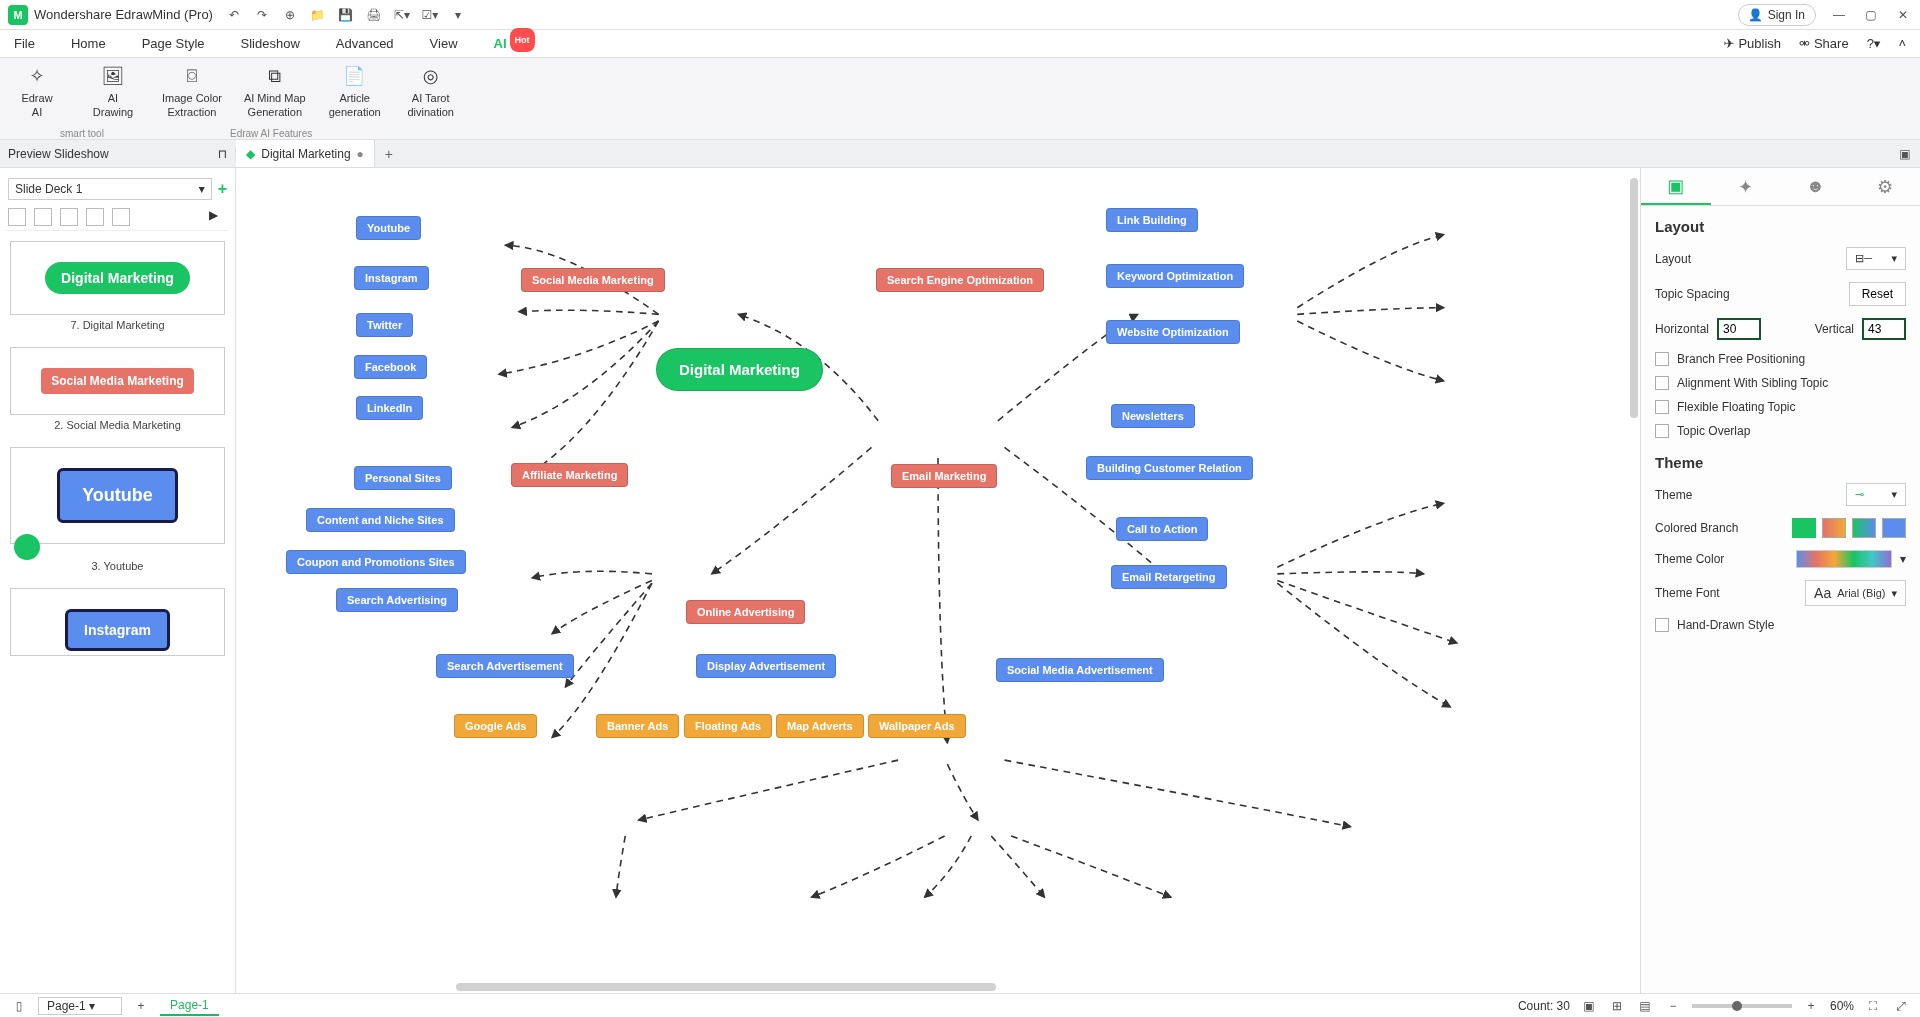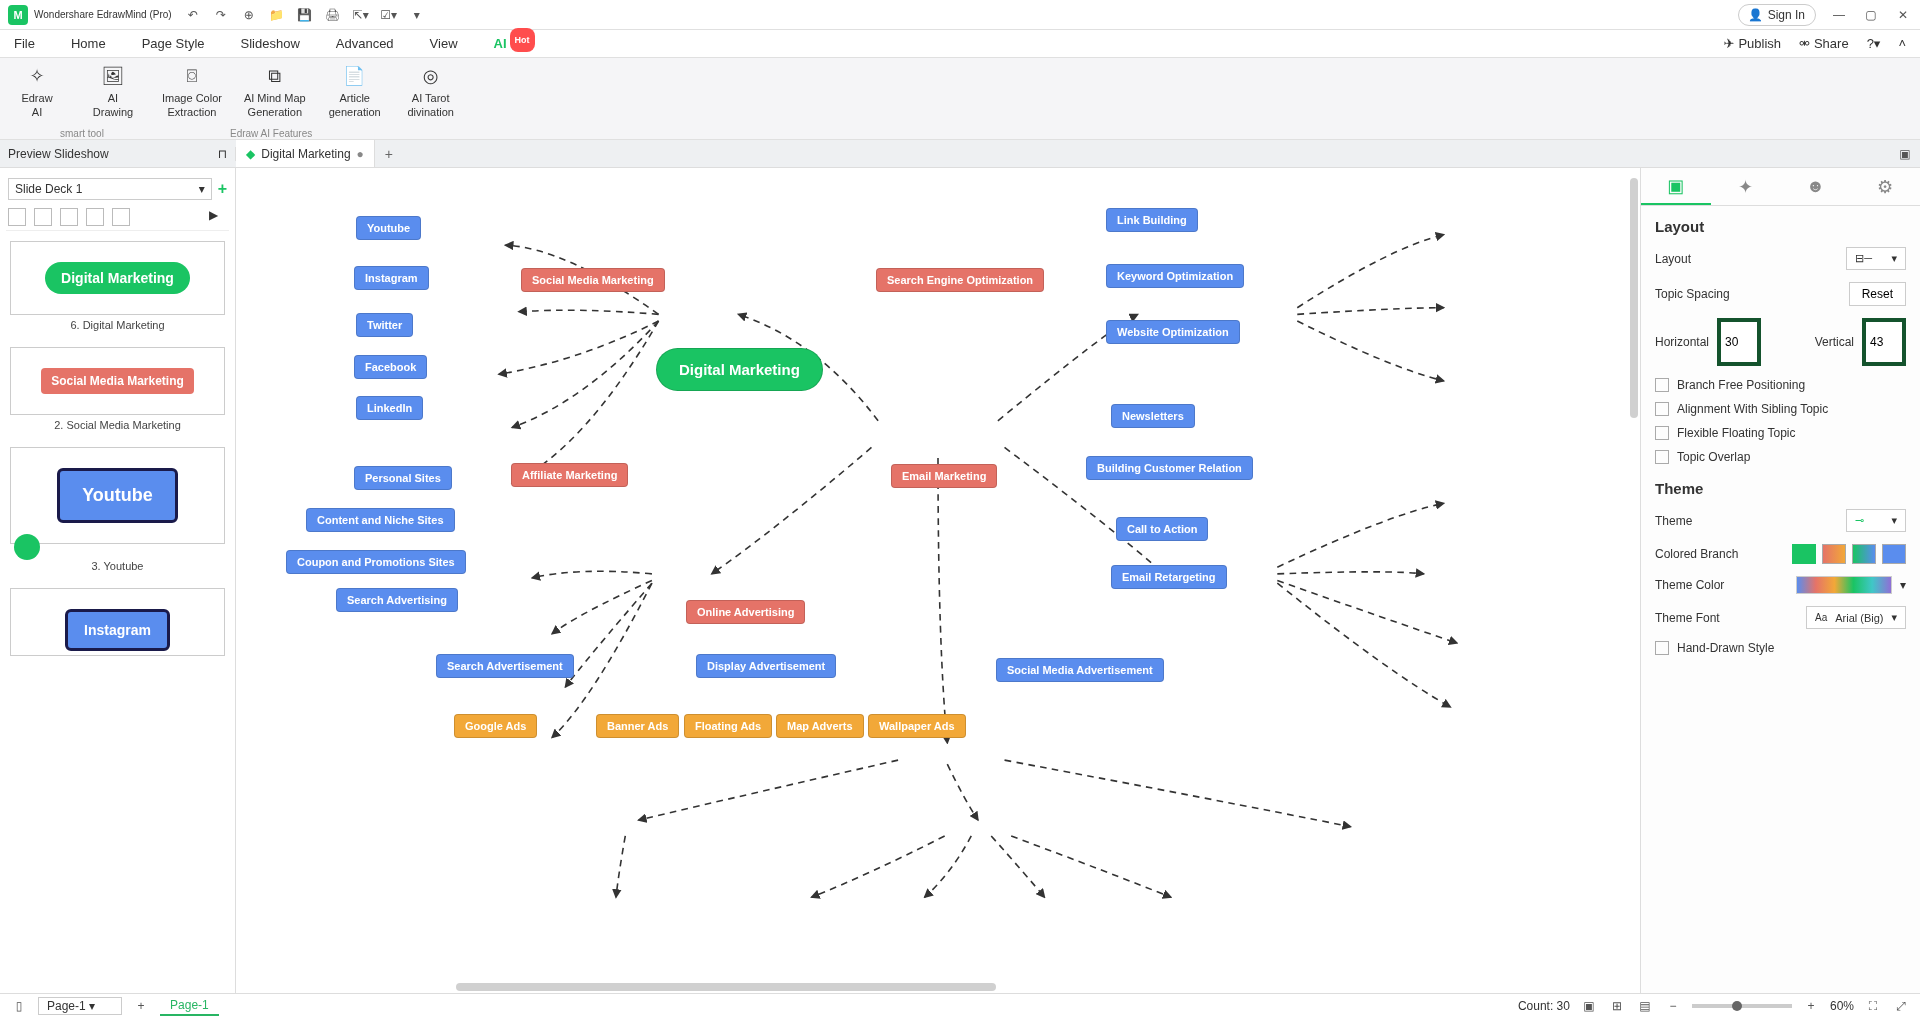--- a/index.html
+++ b/index.html
@@ -1,21 +1,21 @@
 <!DOCTYPE html>
 <html><head>
 <meta charset="utf-8">
 <style>
 * { box-sizing: border-box; margin: 0; padding: 0; font-family: Arial, sans-serif; }
 body { background: #f5f5f7; font-size: 12px; color: #333; overflow: hidden; }
 
 
 .titlebar { height: 30px; background: #fff; display: flex; align-items: center; padding: 0 8px; border-bottom: 1px solid #e0e0e0; }
 .app-icon { width: 20px; height: 20px; background: #1ac463; border-radius: 4px; margin-right: 6px; display: flex; align-items: center; justify-content: center; color: #fff; font-weight: bold; font-size: 11px; }
-.titlebar .title { font-size: 10px; }
+.titlebar .title { font-size: 13px; }
 .titlebar .tb-icons { margin-left: 12px; display: flex; gap: 10px; }
 .tb-btn { width: 18px; height: 18px; display: flex; align-items: center; justify-content: center; cursor: pointer; color: #555; }
 .spacer { flex: 1; }
 .signin { display: flex; align-items: center; gap: 4px; padding: 3px 10px; border: 1px solid #ccc; border-radius: 14px; cursor: pointer; }
 .wincontrols { display: flex; gap: 14px; margin-left: 14px; }
 
 
 .menubar { height: 28px; background: #fff; display: flex; align-items: center; padding: 0 14px; gap: 36px; border-bottom: 1px solid #e0e0e0; font-size: 13px; }
 .menuitem { cursor: pointer; position: relative; }
 .menuitem.ai { color: #1ac463; font-weight: bold; }
@@ -73,21 +73,21 @@
 .sidebar-right { width: 280px; background: #fdfdfd; border-left: 1px solid #ddd; overflow-y: auto; }
 .rtabs { display: flex; border-bottom: 1px solid #ddd; height: 38px; }
 .rtab { flex: 1; display: flex; align-items: center; justify-content: center; font-size: 18px; cursor: pointer; color: #888; }
 .rtab.active { color: #1ac463; border-bottom: 2px solid #1ac463; }
 .section { padding: 12px 14px; }
 .section h3 { font-size: 15px; margin-bottom: 12px; font-weight: bold; }
 .row { display: flex; align-items: center; margin-bottom: 12px; gap: 8px; }
 .row .lbl { flex: 1; font-size: 12px; color: #333; }
 .sel { border: 1px solid #ccc; padding: 4px 8px; background: #fff; font-size: 11px; min-width: 60px; display: flex; align-items: center; justify-content: space-between; gap: 6px; }
 .reset-btn { border: 1px solid #ccc; padding: 4px 12px; background: #fff; cursor: pointer; font-size: 12px; }
-.numbox { width: 44px; border: 4px solid #14532d; padding: 13px 4px; text-align: left; font-size: 12px; }
+.numbox { width: 44px; border: 2px solid #14532d; padding: 2px 4px; text-align: left; font-size: 12px; }
 .cbrow { display: flex; align-items: center; gap: 8px; margin-bottom: 10px; font-size: 12px; }
 .cb { width: 14px; height: 14px; border: 1px solid #aaa; }
 .swatches { display: flex; gap: 6px; }
 .sw { width: 24px; height: 20px; border: 1px solid #aaa; cursor: pointer; }
 .sw.active { border: 2px solid #1ac463; }
 .colorbar { width: 96px; height: 18px; background: linear-gradient(90deg,#5a8dee,#e57368,#f2a838,#1ac463,#40c7c7,#8f6fd6); border: 1px solid #ccc; }
 
 
 .statusbar { position: fixed; bottom: 0; left: 0; right: 0; height: 24px; background: #fff; border-top: 1px solid #ddd; display: flex; align-items: center; padding: 0 10px; gap: 10px; font-size: 12px; }
 .pagebtn { padding: 2px 10px; cursor: pointer; }
@@ -215,21 +215,21 @@
       <div class="tl"></div>
       <div class="tl"></div>
       <div class="tl"></div>
       <div class="tl"></div>
       <div class="tl play">▶</div>
     </div>
 
     <div class="slide-thumb">
       <div class="pill green">Digital Marketing</div>
     </div>
-    <div class="slide-label">6. Digital Marketing</div>
+    <div class="slide-label">7. Digital Marketing</div>
 
     <div class="slide-thumb">
       <div class="pill red">Social Media Marketing</div>
     </div>
     <div class="slide-label">2. Social Media Marketing</div>
 
     <div class="slide-thumb">
       <div class="pill blue">Youtube</div>
     </div>
     <div class="chatbot"></div>
@@ -390,21 +390,21 @@
         </div>
       </div>
       <div class="row">
         <div class="lbl">Theme Color</div>
         <div class="colorbar"></div>
           <span>▾</span>
       </div>
       <div class="row">
         <div class="lbl">Theme Font</div>
         <div class="sel" style="min-width:100px">
-            <span style="font-size:10px">Aa</span>
+            <span style="font-size:14px">Aa</span>
             <span>Arial (Big)</span>
             <span>▾</span>
           </div>
       </div>
       <div class="cbrow">
           <div class="cb"></div>
           <span>Hand-Drawn Style</span>
         </div>
     </div>
   </div>

